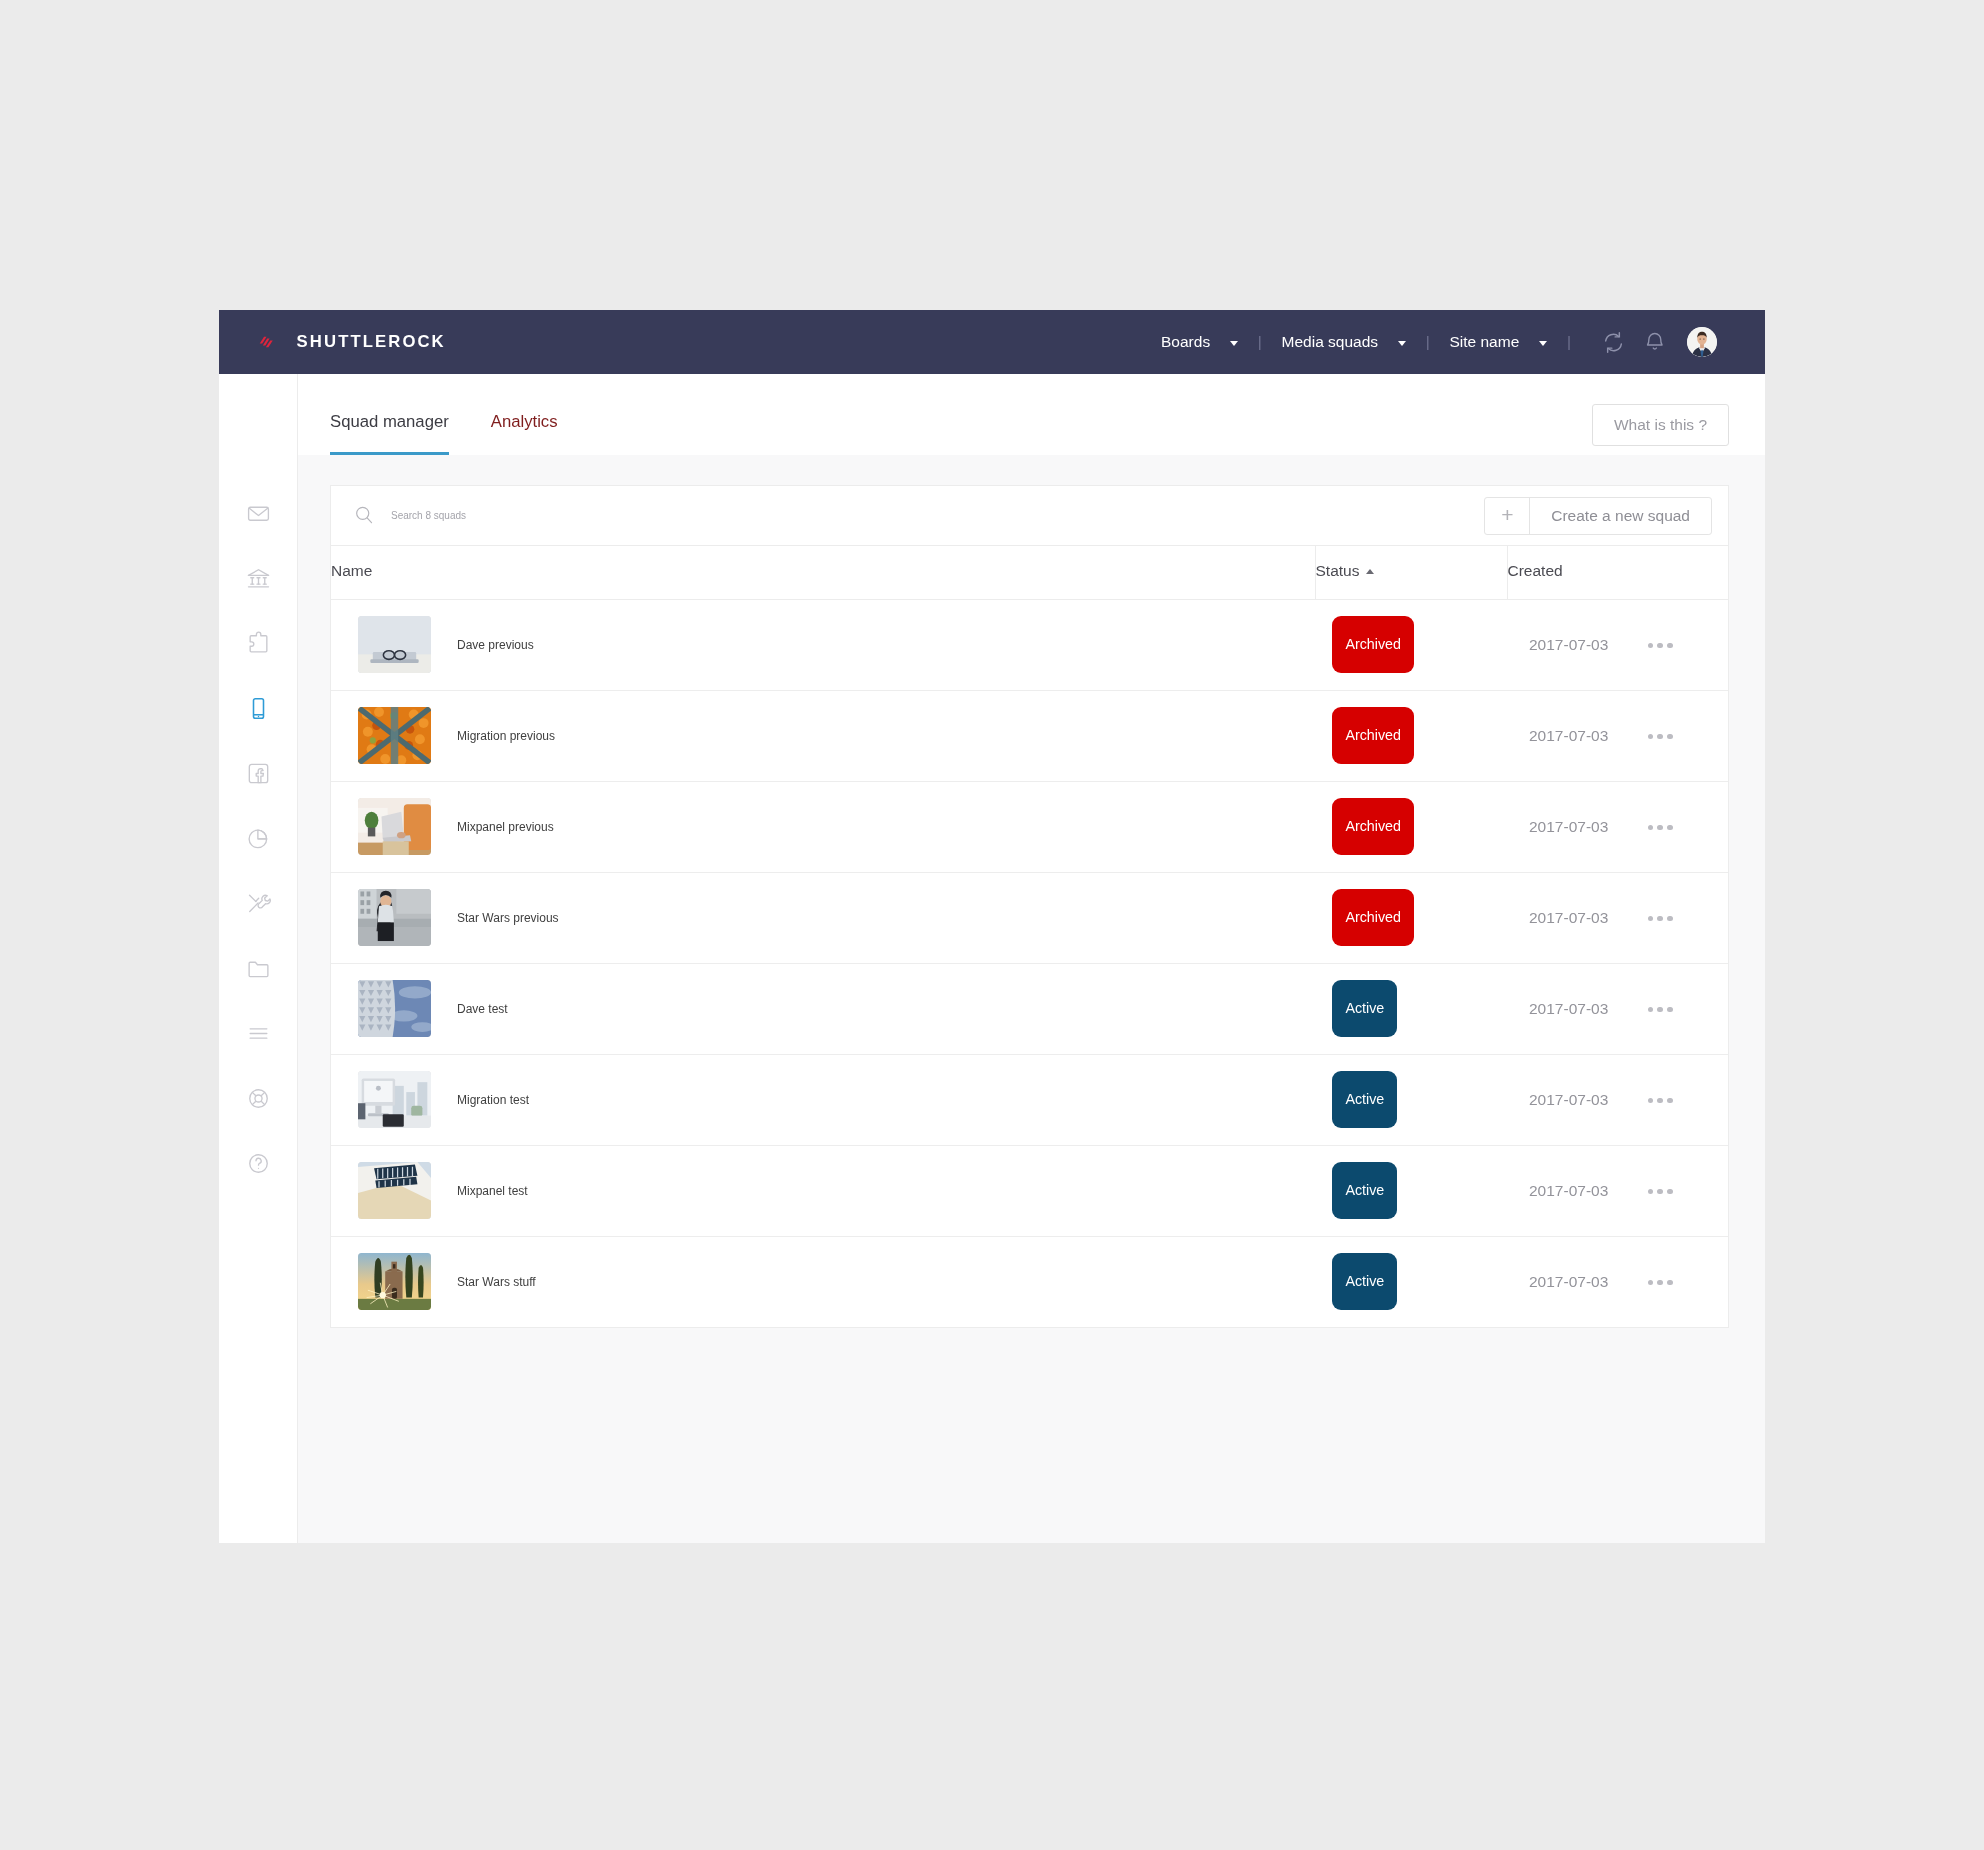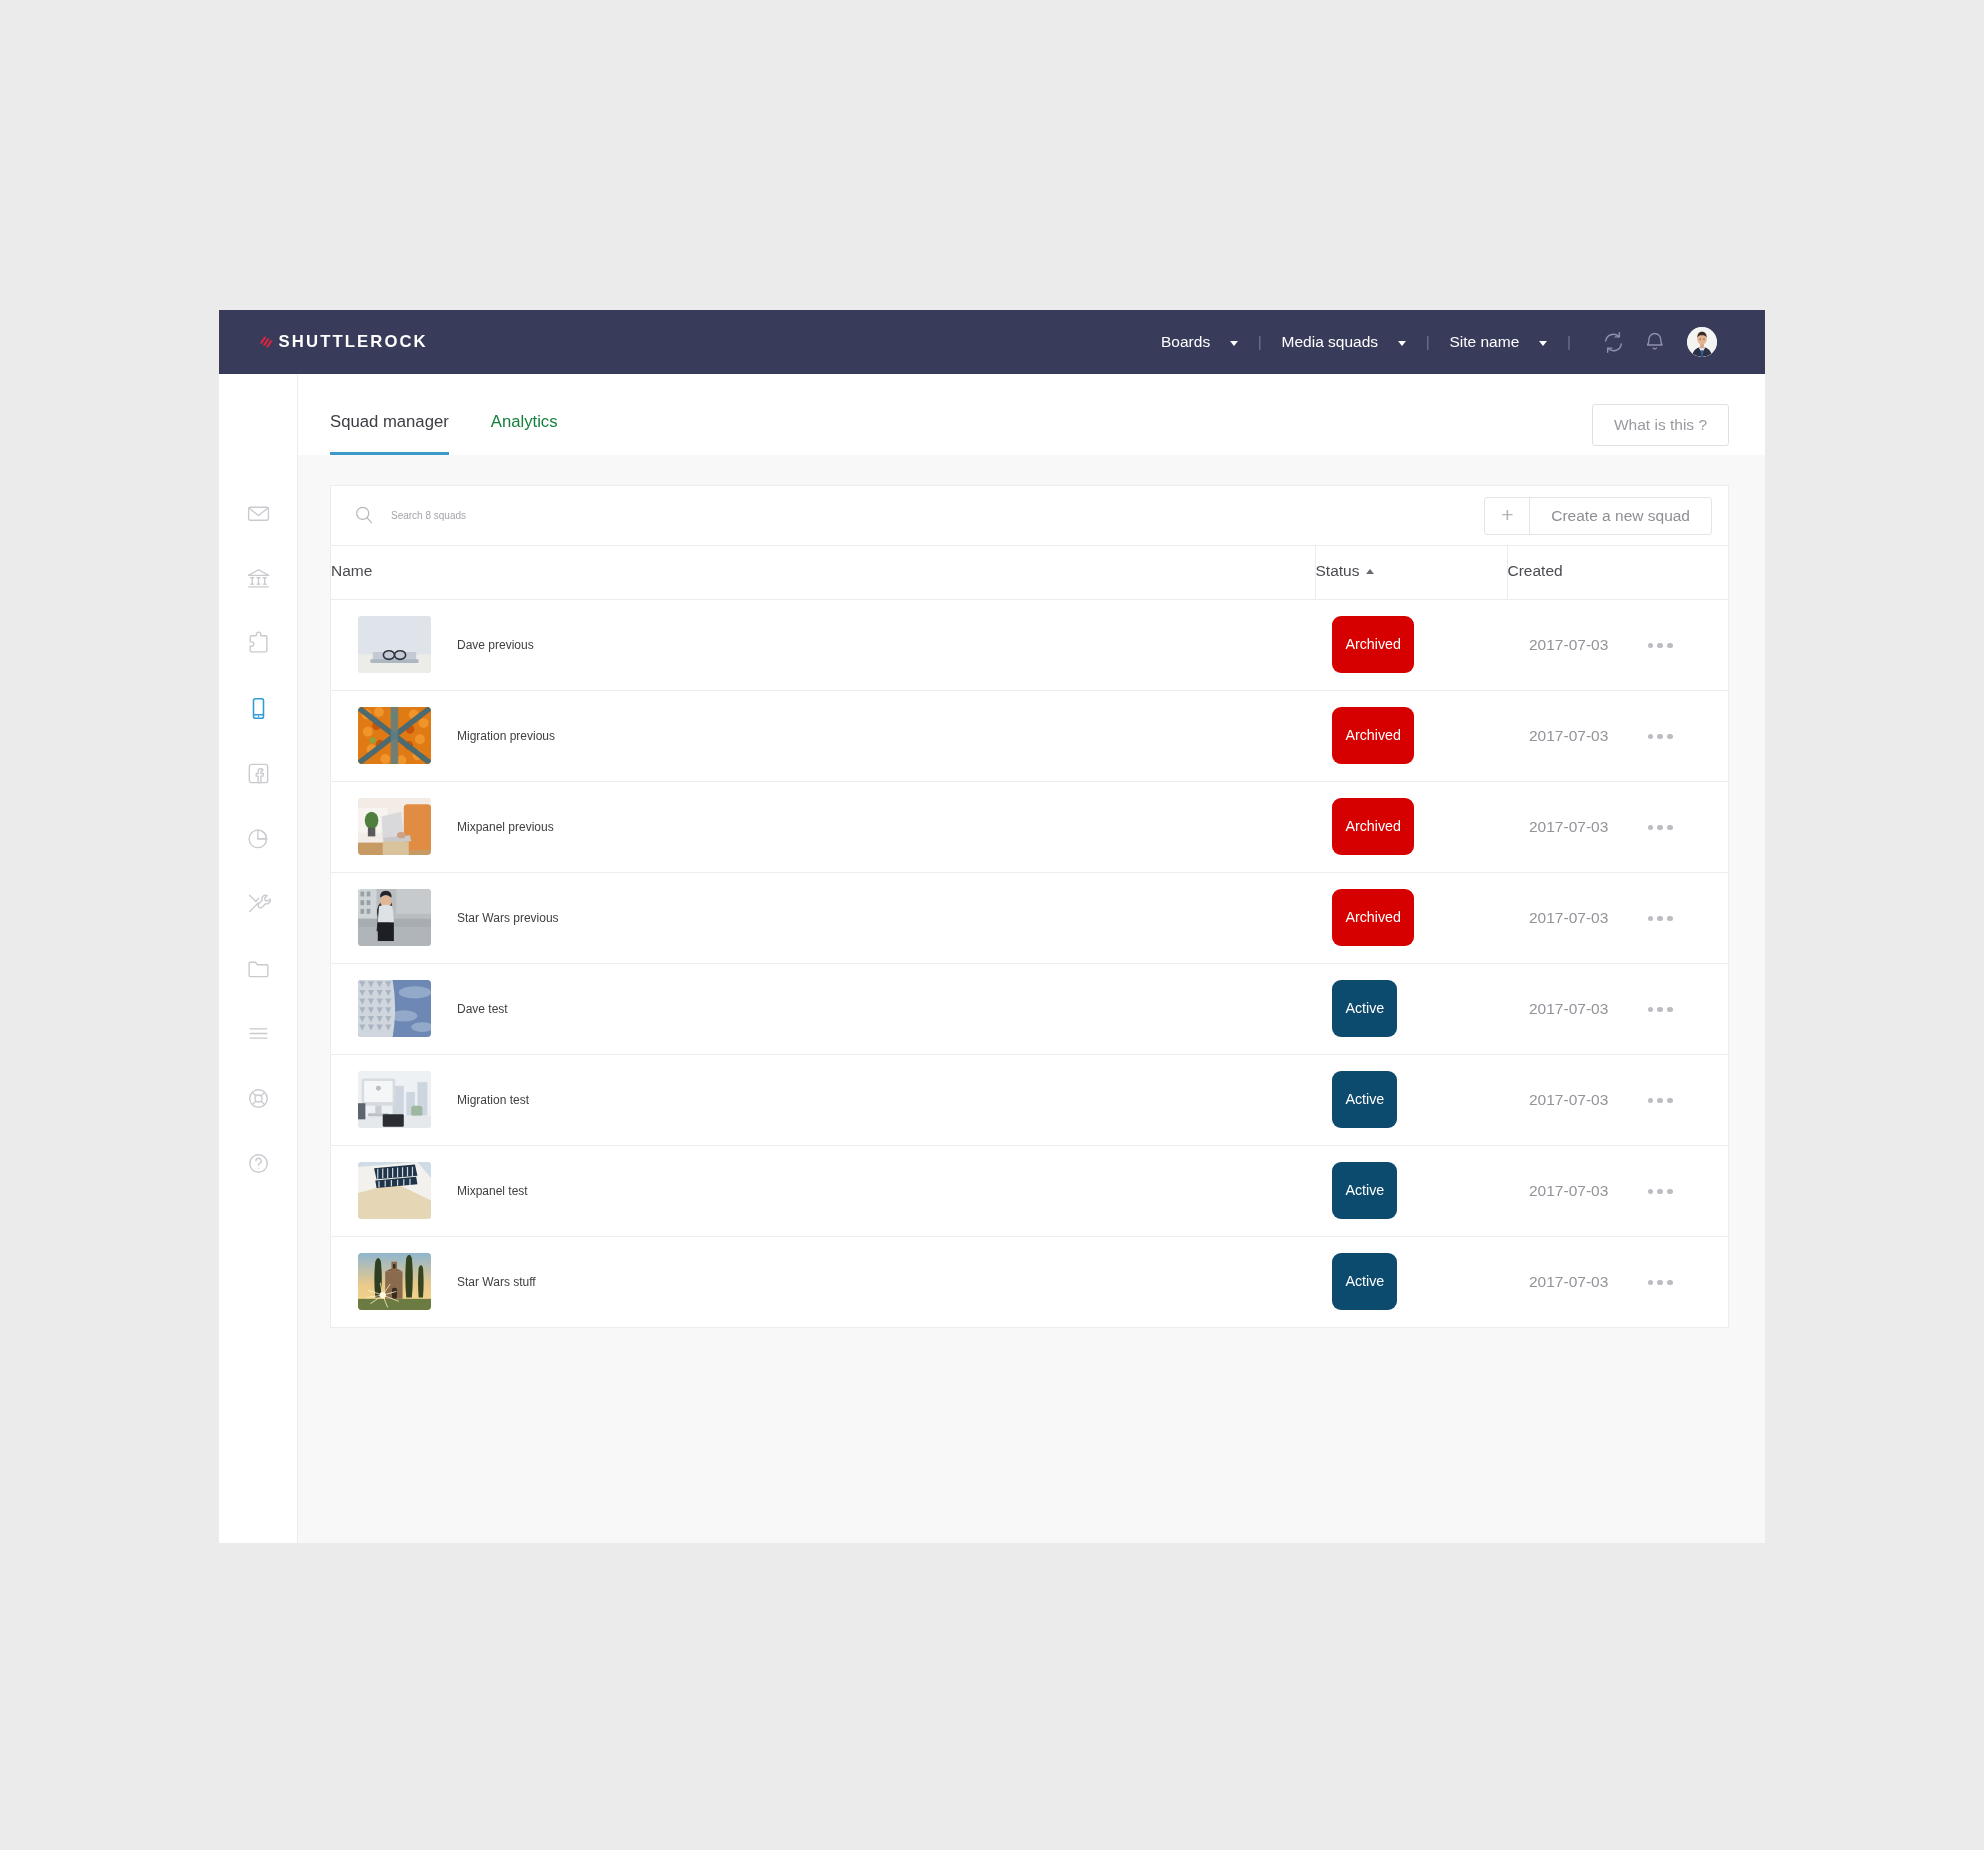--- a/index.html
+++ b/index.html
@@ -29,21 +29,21 @@
     background: #383b59;
     display: flex;
     align-items: center;
     justify-content: space-between;
     padding: 0 48px 0 37px;
   }
 
   .brand {
     display: flex;
     align-items: center;
-    gap: 4px;
+    gap: 22px;
   }
   .brand-mark {
     width: 18.6px;
     height: 18.6px;
     position: relative;
     display: block;
   }
   .brand-name {
     color: #ffffff;
     font-size: 16.7px;
@@ -141,21 +141,21 @@
     padding: 0 36px 0 32px;
     position: relative;
   }
   .tabs {
     display: flex;
     align-items: flex-start;
     height: 100%;
   }
   .tab {
     font-size: 16.7px;
-    color: #15803d;
+    color: #7f1d1d;
     padding: 38px 0 0 0;
     margin-right: 42px;
     height: 100%;
     cursor: pointer;
     position: relative;
     white-space: nowrap;
   }
   .tab.active { color: #3c3c43; }
   .tab.active::after {
     content: "";

